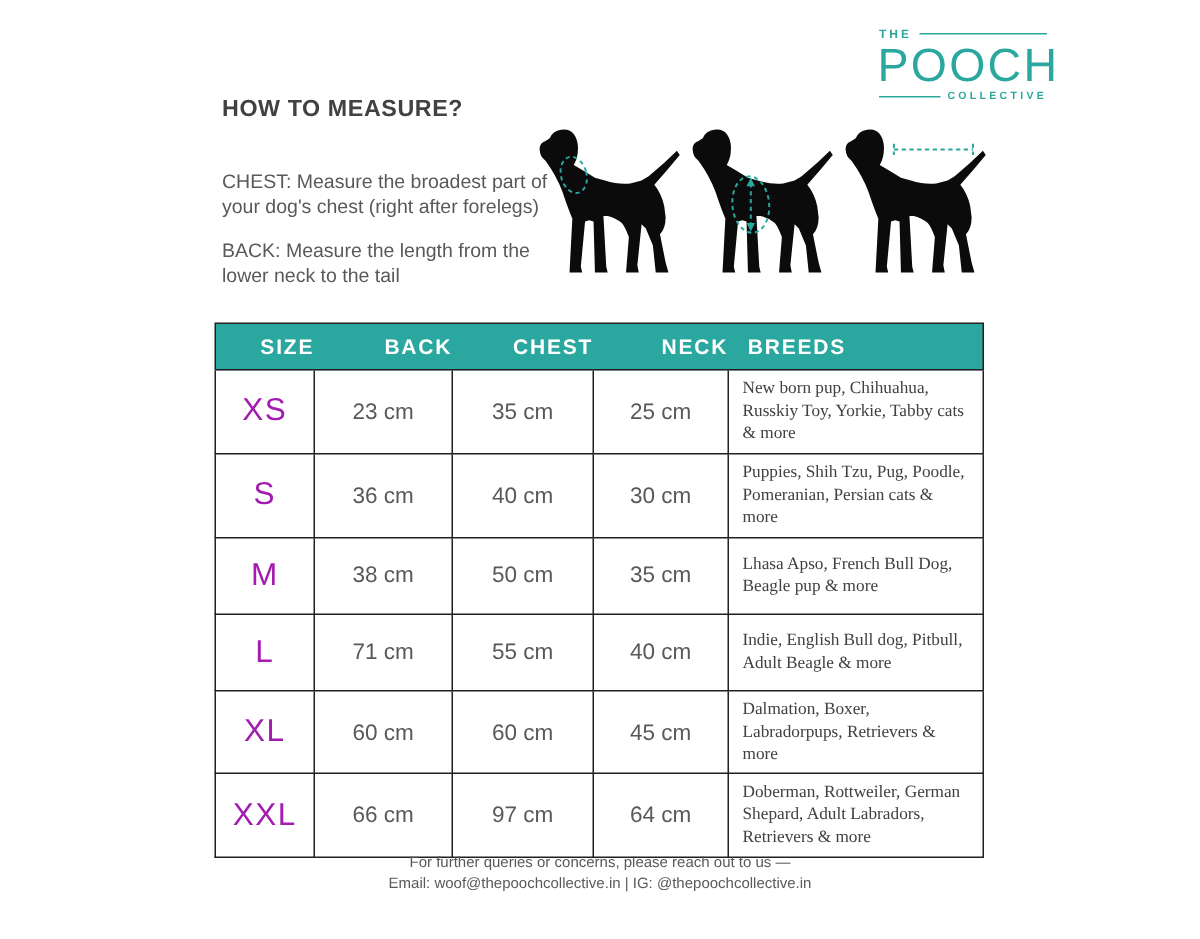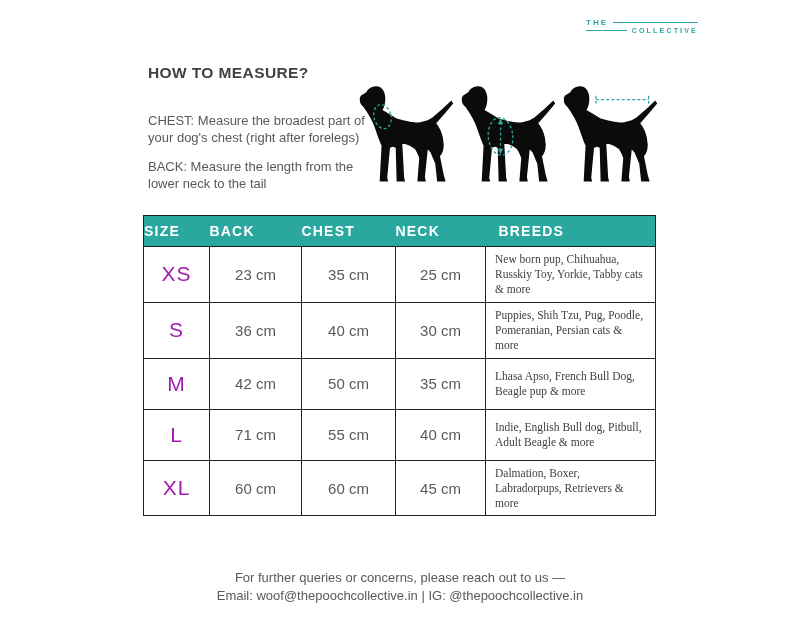--- a/index.html
+++ b/index.html
@@ -44,45 +44,46 @@
     border: 1.5px solid #231f20;
   }
   .size-table col.c-size  { width: 66px; }
   .size-table col.c-back  { width: 92px; }
   .size-table col.c-chest { width: 94px; }
   .size-table col.c-neck  { width: 90px; }
   .size-table col.c-breeds{ width: 170px; }
   .size-table th {
     background: #2aa79e; color: #ffffff;
     font-size: 14px; font-weight: bold; letter-spacing: 1.2px;
-    height: 31px; text-align: left;
+    height: 31px; text-align: right;
     border-top: 1px solid #231f20; border-bottom: 1px solid #231f20;
   }
   .size-table th.h-breeds { text-align: left; padding-left: 13px; }
   .size-table td { border: 1px solid #231f20; background: #fff; }
   td.size-cell { font-size: 21px; color: #a21caf; letter-spacing: 1px;
     text-align: center; height: 51px; }
   td.cm-cell { font-size: 15px; color: #58595b; text-align: center; }
   td.breeds-cell { font-size: 11.5px; color: #414042; line-height: 1.3;
     padding: 5px 8px 5px 9px; text-align: left; font-family: Liberation Serif, serif; }
 
   
   .footer { position: absolute; left: 0; top: 569px; width: 800px;
-    text-align: center; font-size: 13px; color: #58595b; line-height: 1.35; }
+    text-align: center; font-size: 10px; color: #58595b; line-height: 1.35; }
 </style>
 </head>
 <body>
 
 <div class="canvas">
 
   <div class="logo">
     <div class="logo-top">
       <span>THE</span>
       <span class="logo-rule"></span>
     </div>
+    <div class="logo-name">POOCH</div>
     <div class="logo-bottom">
       <span class="logo-rule"></span>
       <span>COLLECTIVE</span>
     </div>
   </div>
 
   <div class="measure-info">
     <div class="measure-title">HOW TO MEASURE?</div>
     <div class="instr">
       <div>CHEST: Measure the broadest part of</div>
@@ -145,39 +146,46 @@
       </tr>
       <tr>
         <td class="size-cell">S</td>
         <td class="cm-cell">36 cm</td>
         <td class="cm-cell">40 cm</td>
         <td class="cm-cell">30 cm</td>
         <td class="breeds-cell">Puppies, Shih Tzu, Pug, Poodle, Pomeranian, Persian cats &amp; more</td>
       </tr>
       <tr>
         <td class="size-cell">M</td>
-        <td class="cm-cell">42 cm</td>
+        <td class="cm-cell">38 cm</td>
         <td class="cm-cell">50 cm</td>
         <td class="cm-cell">35 cm</td>
         <td class="breeds-cell">Lhasa Apso, French Bull Dog, Beagle pup &amp; more</td>
       </tr>
       <tr>
         <td class="size-cell">L</td>
         <td class="cm-cell">71 cm</td>
         <td class="cm-cell">55 cm</td>
         <td class="cm-cell">40 cm</td>
         <td class="breeds-cell">Indie, English Bull dog, Pitbull, Adult Beagle &amp; more</td>
       </tr>
       <tr>
         <td class="size-cell">XL</td>
         <td class="cm-cell">60 cm</td>
         <td class="cm-cell">60 cm</td>
         <td class="cm-cell">45 cm</td>
         <td class="breeds-cell">Dalmation, Boxer, Labradorpups, Retrievers &amp; more</td>
       </tr>
+      <tr>
+        <td class="size-cell">XXL</td>
+        <td class="cm-cell">66 cm</td>
+        <td class="cm-cell">97 cm</td>
+        <td class="cm-cell">64 cm</td>
+        <td class="breeds-cell">Doberman, Rottweiler, German Shepard, Adult Labradors, Retrievers &amp; more</td>
+      </tr>
     </tbody>
   </table>
 
   <div class="footer">
     <div>For further queries or concerns, please reach out to us —</div>
     <div>Email: woof@thepoochcollective.in | IG: @thepoochcollective.in</div>
   </div>
 
 </div>
 

